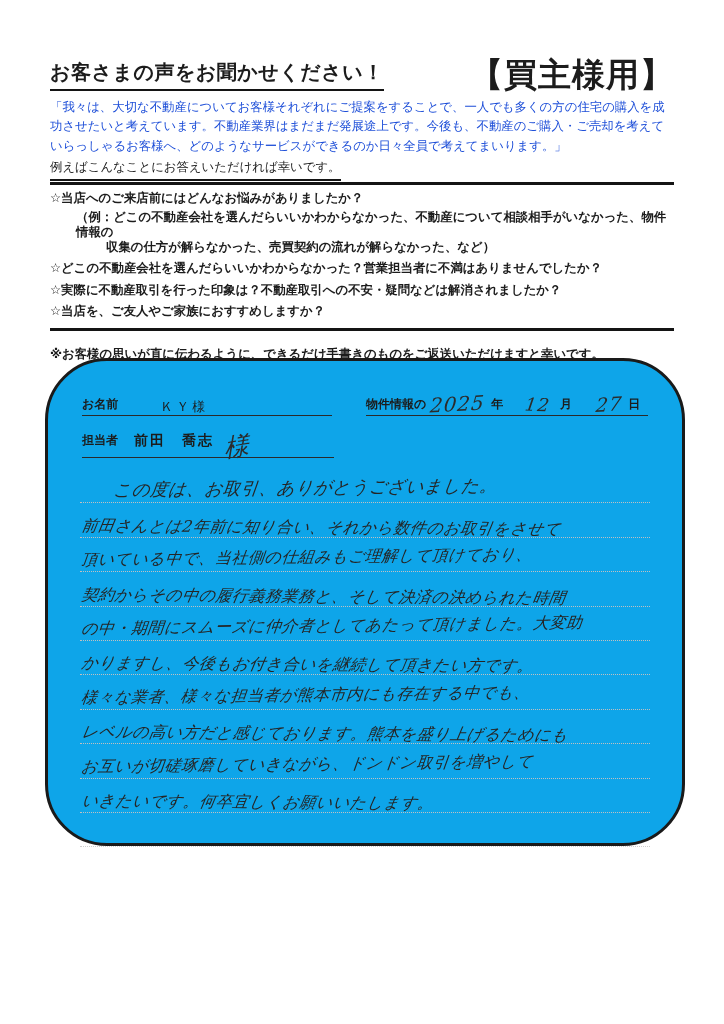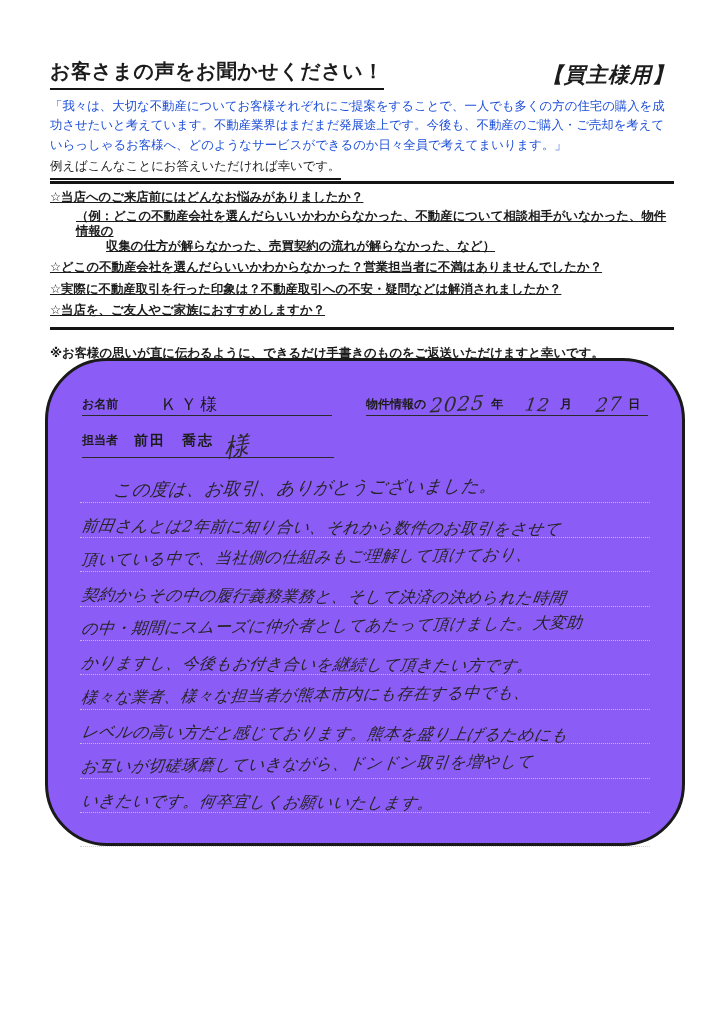--- a/index.html
+++ b/index.html
@@ -6,50 +6,50 @@
   body{width:724px;height:1024px;overflow:hidden;
        font-family:"Liberation Sans","DejaVu Sans",sans-serif;color:#1c1c1c;}
   .sheet{position:relative;width:724px;height:1024px;background:#fff;}
 
   .content{position:absolute;left:50px;top:60px;width:624px;}
 
   
   .hdr{display:flex;justify-content:space-between;align-items:center;}
   .hdr-title{font-size:20px;font-weight:700;letter-spacing:0.5px;
              border-bottom:2.5px solid #141414;padding-bottom:5px;line-height:1.15;}
-  .hdr-badge{font-size:21px;font-weight:800;letter-spacing:1px;line-height:1;margin-top:-2px;white-space:nowrap;font-style:italic;}
+  .hdr-badge{font-size:33px;font-weight:800;letter-spacing:1px;line-height:1;margin-top:-2px;white-space:nowrap;}
 
   
   .intro{margin-top:7px;font-size:12.4px;line-height:1.57;}
   .intro-quote{font-weight:500;color:#1d4ed8;}
   .intro-appeal{font-weight:700;color:#161616;margin-top:1px;}
   .intro-lead{font-weight:400;display:inline-block;border-bottom:2px solid #141414;
               padding-bottom:1px;margin-top:2px;}
   .rule-thick{border:none;border-top:3px solid #141414;margin:1px 0 0 0;}
 
   
-  .questions{margin-top:5px;font-size:12.4px;font-weight:600;line-height:1.22;text-decoration:underline;}
+  .questions{margin-top:5px;font-size:12.4px;font-weight:600;line-height:1.22;}
   .q{margin:6px 0;}
   .q-sub{padding-left:26px;margin-top:4px;}
   .q-sub2{padding-left:56px;margin-top:0;}
   .rule-thick2{border:none;border-top:3px solid #141414;margin:9px 0 0 0;}
 
   .note{margin-top:15px;font-size:12.4px;font-weight:700;}
 
   
   .formbox{position:absolute;left:45px;top:358px;width:640px;height:488px;
            box-sizing:border-box;border:3px solid #1a1a1a;border-radius:62px;
-           padding:34px 30px 0 30px;background:#8b5cf6;}
+           padding:34px 30px 0 30px;background:#0ea5e9;}
 
   .frow1{display:flex;justify-content:space-between;align-items:flex-end;margin:0 4px;}
   .field{display:flex;align-items:flex-end;border-bottom:1.5px solid #2a2a2a;padding-bottom:2px;}
   .f-name{width:250px;}
   .f-date{width:282px;}
   .f-label{font-size:12px;font-weight:600;white-space:nowrap;}
-  .f-name-value{font-family:Liberation Serif, serif;font-size:17px;
+  .f-name-value{font-family:Liberation Serif, serif;font-size:13px;
                 letter-spacing:3px;margin-left:42px;line-height:1;}
   .hand{font-family:"DejaVu Serif","Liberation Serif",serif;font-style:italic;
         color:#2b2b2b;letter-spacing:1px;}
   .hand-year{font-size:20px;margin:0 6px 0 4px;transform:rotate(-3deg) skewX(-8deg);line-height:0.9;}
   .hand-month{font-size:18px;margin:0 10px 0 22px;transform:rotate(2deg) skewX(-6deg);line-height:0.9;}
   .hand-day{font-size:19px;margin:0 6px 0 24px;transform:rotate(-4deg) skewX(-10deg);line-height:0.9;}
   .f-unit{font-size:12px;font-weight:600;}
 
   .frow2{display:flex;align-items:center;margin:14px 4px 0 4px;width:252px;
          border-bottom:1.5px solid #2a2a2a;padding-bottom:7px;}

